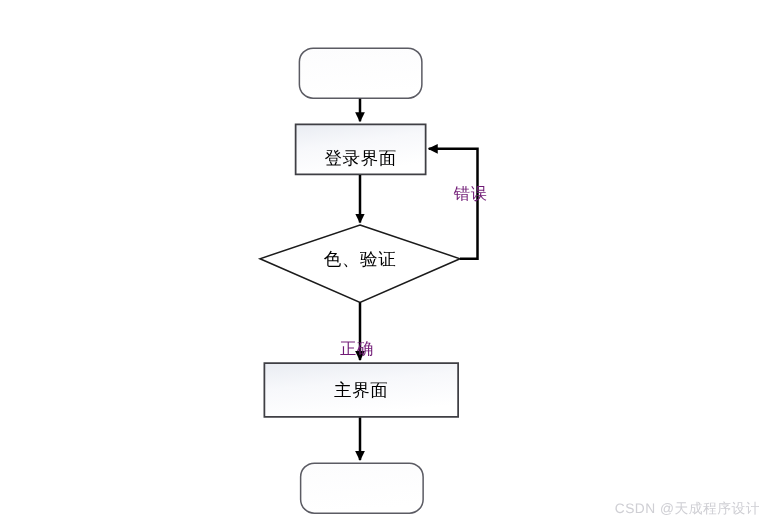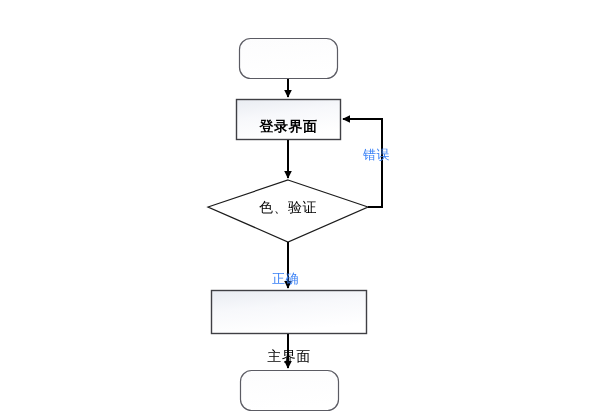--- a/index.html
+++ b/index.html
@@ -33,32 +33,32 @@
     justify-content: center;
     text-align: center;
     color: #000000;
     font-size: 14px;
     line-height: 17px;
     letter-spacing: 0.5px;
     pointer-events: none;
   }
   .edge-label {
     position: absolute;
-    color: #3b82f6;
+    color: #701a75;
     font-size: 13px;
     line-height: 15px;
     letter-spacing: 0.5px;
     white-space: nowrap;
   }
   
   #node-start-label   { left: 239px; top: 38px;  width: 99px;  height: 41px; }
-  #node-login-label   { left: 236px; top: 99px;  width: 105px; height: 54px; font-weight: bold; }
+  #node-login-label   { left: 236px; top: 99px;  width: 105px; height: 54px; }
   #node-decision-label{ left: 223px; top: 186px; width: 130px; height: 42px;
                         flex-direction: column; }
-  #node-main-label    { left: 211px; top: 290px; width: 156px; height: 44px; margin-top: 44px; }
+  #node-main-label    { left: 211px; top: 290px; width: 156px; height: 44px; }
   #node-end-label     { left: 240px; top: 370px; width: 99px;  height: 41px; }
 
   #label-error   { left: 363px; top: 147px; }
   #label-correct { left: 272px; top: 271px; }
 
   #watermark {
     position: absolute;
     right: 8px;
     bottom: 6px;
     font-size: 11px;
@@ -117,14 +117,15 @@
     <span>色、验证</span>
   </div>
 
   <div class="node-text" id="node-main-label">主界面</div>
 
 
   <div class="edge-label" id="label-error">错误</div>
 
   <div class="edge-label" id="label-correct">正确</div>
 
+  <div id="watermark">CSDN @天成程序设计</div>
 
 </div>
 
 </body></html>

